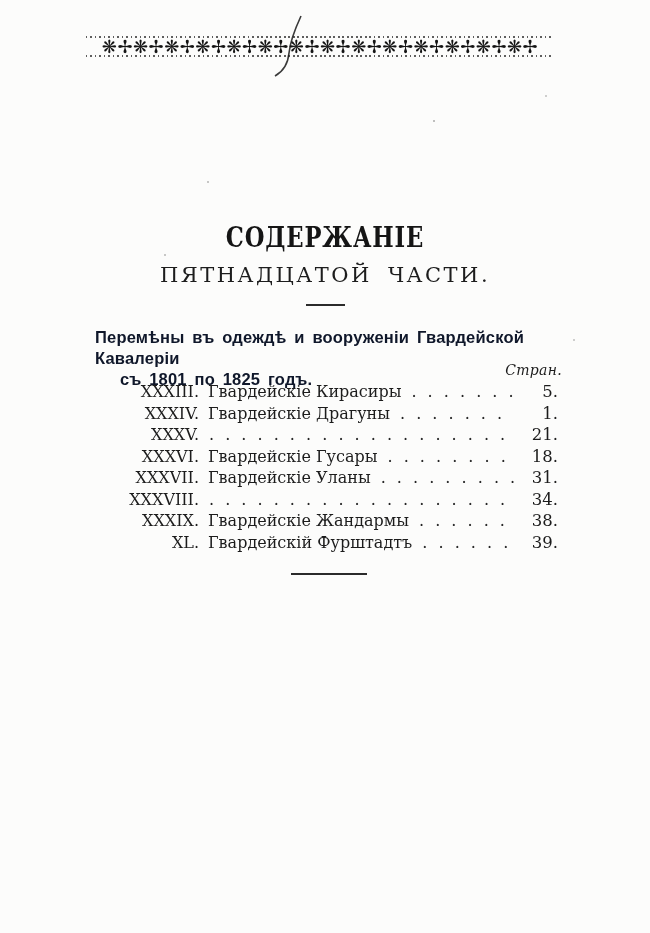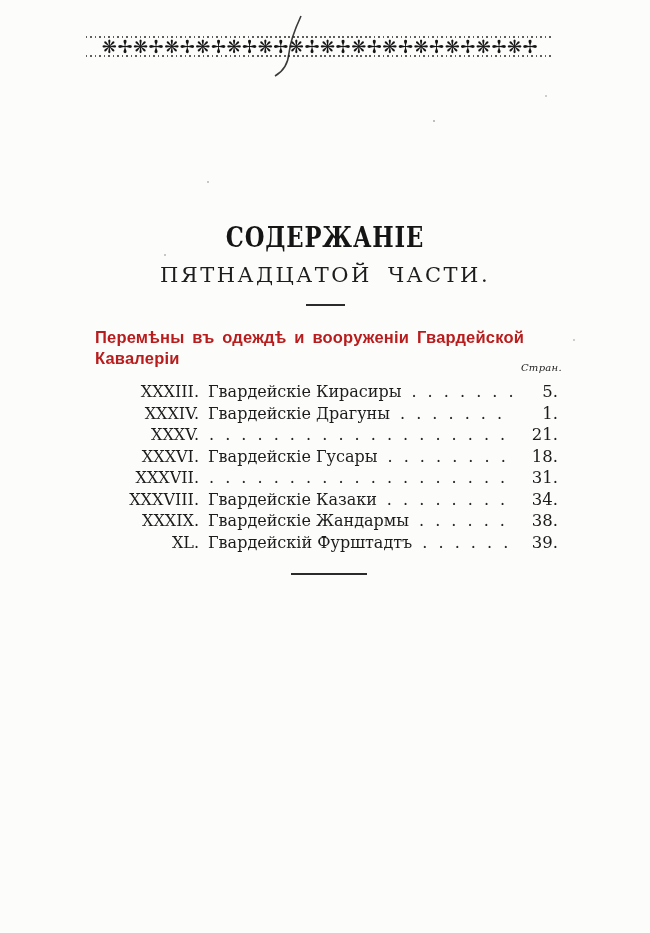--- a/index.html
+++ b/index.html
@@ -37,28 +37,28 @@
     letter-spacing:2.5px; word-spacing:7px; color:#1d1d1d;
   }
   .rule { position:absolute; background:#2b2b2b; }
   .rule-title { left:306px; top:304px; width:39px; height:1.5px; }
   .rule-end   { left:291px; top:573px; width:76px; height:2px; }
 
   .section-heading {
     position:absolute; left:95px; top:327px; width:480px;
     font-family:"Liberation Sans","DejaVu Sans",sans-serif;
     font-weight:bold; font-size:16.5px; line-height:21px;
-    letter-spacing:.2px; word-spacing:3px; color:#b91c1c;
+    letter-spacing:.2px; word-spacing:3px; color:#0f172a;
     margin:0;
   }
   .section-heading .indent { padding-left:25px; }
 
   .stran {
     position:absolute; right:88px; top:362px;
-    font-style:italic; font-size:10px; letter-spacing:.3px;text-align:right;
+    font-style:italic; font-size:14px; letter-spacing:.3px;text-align:right;
   }
 
   .toc { position:absolute; left:88px; top:381px; width:470px; font-size:16px; }
   .toc-row { display:flex; align-items:center; height:21.5px; white-space:nowrap; }
   .toc-num   { flex:none; width:111px; text-align:right; }
   .toc-title { flex:none; margin-left:9px; }
   .toc-leader{
     flex:1; overflow:hidden; margin:0 8px 0 10px;
     letter-spacing:3px; color:#242424;
   }
@@ -77,20 +77,21 @@
     <path d="M 33 3 C 27 16 22 30 21 40 C 20 51 16 58 7 63" fill="none" stroke="#181818" stroke-width="1.6" opacity="0.85"></path>
   </svg>
 
   <div class="title">СОДЕРЖАНІЕ</div>
   <div class="subtitle">ПЯТНАДЦАТОЙ ЧАСТИ.</div>
 
   <div class="rule rule-title"></div>
 
   <p class="section-heading">
     <span>Перемѣны въ одеждѣ и вооруженіи Гвардейской Кавалеріи</span><br>
+    <span class="indent">съ 1801 по 1825 годъ.</span>
   </p>
 
   <div class="stran">Стран.</div>
 
   <div class="toc">
       <div class="toc-row">
       <span class="toc-num">XXXIII.</span>
       <span class="toc-title">Гвардейскіе Кирасиры</span>
       <span class="toc-leader">. . . . . . . . . . . . . . . . . . . . . . . . . . </span>
       <span class="toc-page">5.</span>
@@ -107,26 +108,26 @@
       <span class="toc-page">21.</span>
     </div>
       <div class="toc-row">
       <span class="toc-num">XXXVI.</span>
       <span class="toc-title">Гвардейскіе Гусары</span>
       <span class="toc-leader">. . . . . . . . . . . . . . . . . . . . . . . . . . </span>
       <span class="toc-page">18.</span>
     </div>
       <div class="toc-row">
       <span class="toc-num">XXXVII.</span>
+      <span class="toc-title">Гвардейскіе Уланы</span>
       <span class="toc-leader">. . . . . . . . . . . . . . . . . . . . . . . . . . </span>
       <span class="toc-page">31.</span>
     </div>
       <div class="toc-row">
       <span class="toc-num">XXXVIII.</span>
-      <span class="toc-title">Гвардейскіе Казаки</span>
       <span class="toc-leader">. . . . . . . . . . . . . . . . . . . . . . . . . . </span>
       <span class="toc-page">34.</span>
     </div>
       <div class="toc-row">
       <span class="toc-num">XXXIX.</span>
       <span class="toc-title">Гвардейскіе Жандармы</span>
       <span class="toc-leader">. . . . . . . . . . . . . . . . . . . . . . . . . . </span>
       <span class="toc-page">38.</span>
     </div>
       <div class="toc-row">

